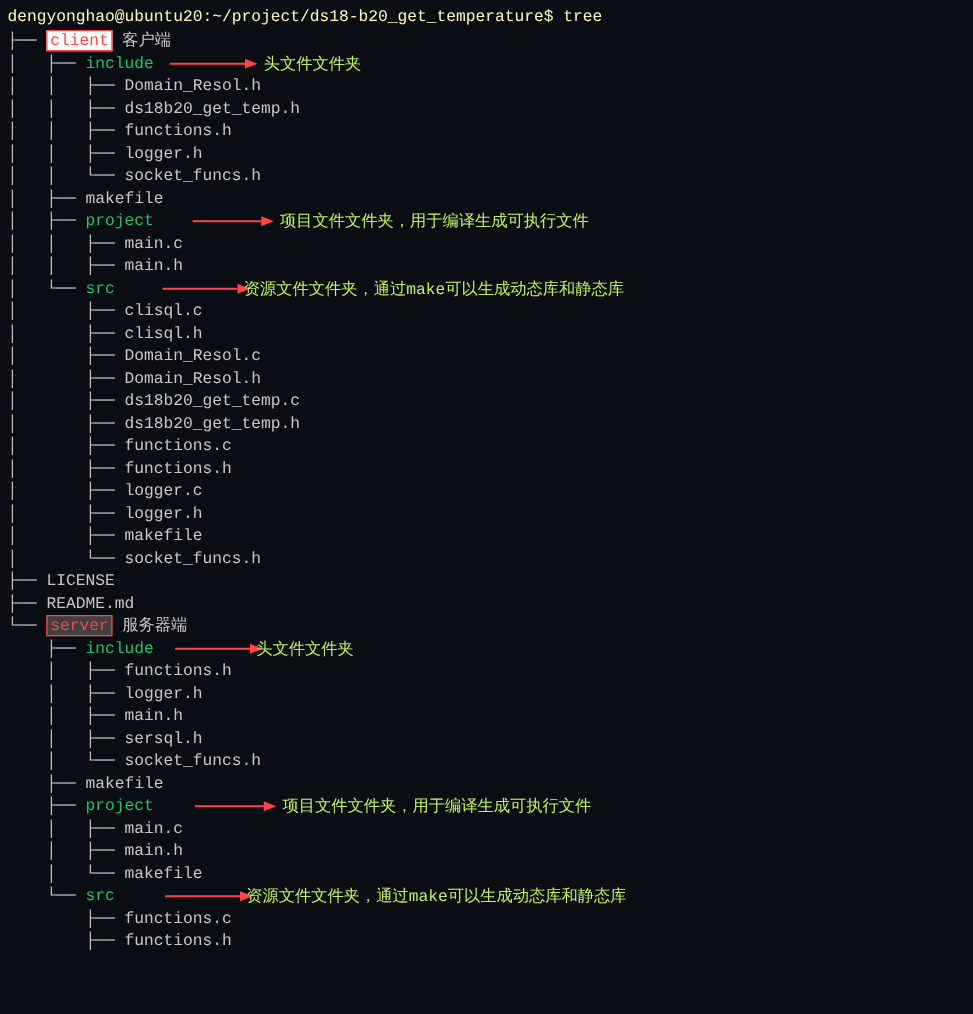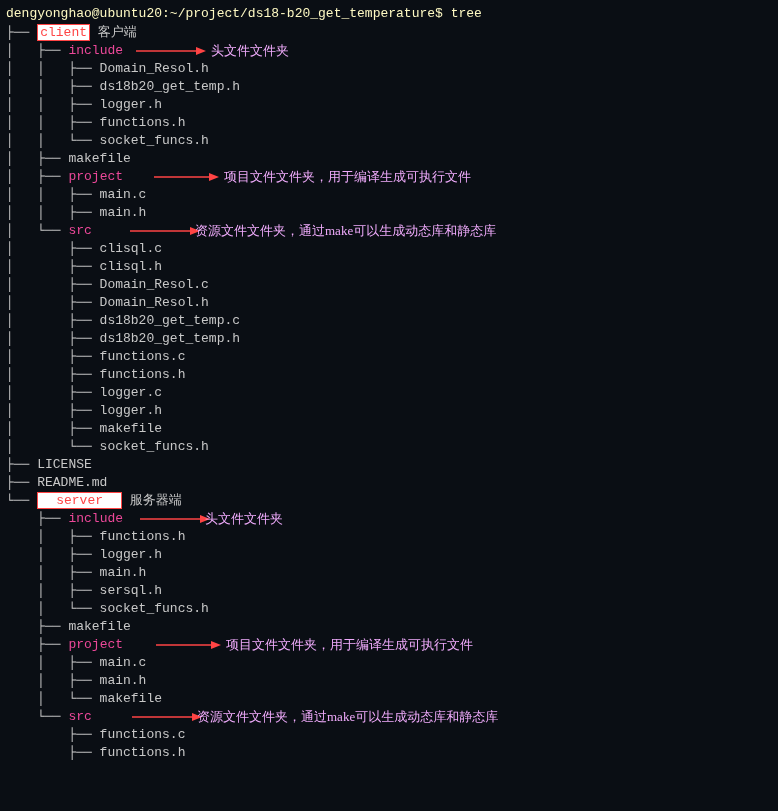--- a/index.html
+++ b/index.html
@@ -50,38 +50,38 @@
     .folder-client {
       color: #ff4444;
       background-color: #ffffff;
       border: 1px solid #ff4444;
       padding: 0 2px;
       font-size: 13px;
     }
 
     .folder-server {
       color: #ff4444;
-      background-color: #ffffff;
+      background-color: #404040;
       border: 1px solid #ff4444;
-      padding: 0 18px;
+      padding: 0 2px;
       font-size: 13px;
     }
 
     .folder-color {
-      color: #ec4899;
+      color: #22c55e;
       font-size: 13px;
       text-align: center;
     }
 
     .annotation {
       position: absolute;
-      color: #f0abfc;
+      color: #bef264;
       font-size: 13px;
       white-space: nowrap;
-      font-family: Liberation Serif, serif;
+      font-family: Liberation Mono, monospace;
     }
   </style>
 </head>
 <body>
 
 <div class="terminal">
   <div class="cmd-line">dengyonghao@ubuntu20:~/project/ds18-b20_get_temperature$ tree</div>
 
   <div class="tree-container" style="position:relative;">
 
@@ -94,22 +94,22 @@
       
       <svg style="position:absolute;left:130px;top:2px;overflow:visible;" width="250" height="16">
         <line x1="0" y1="8" x2="60" y2="8" stroke="#ff4444" stroke-width="1.5"></line>
         <polygon points="60,4 70,8 60,12" fill="#ff4444"></polygon>
       </svg>
       <span class="annotation" style="left:205px;top:1px;">头文件文件夹</span>
     </div>
 
     <div class="tree-line"><span class="tree-text">│   │   ├── Domain_Resol.h</span></div>
     <div class="tree-line"><span class="tree-text">│   │   ├── ds18b20_get_temp.h</span></div>
+    <div class="tree-line"><span class="tree-text">│   │   ├── functions.h</span></div>
     <div class="tree-line"><span class="tree-text">│   │   ├── logger.h</span></div>
-    <div class="tree-line"><span class="tree-text">│   │   ├── functions.h</span></div>
     <div class="tree-line"><span class="tree-text">│   │   └── socket_funcs.h</span></div>
     <div class="tree-line"><span class="tree-text">│   ├── makefile</span></div>
 
     <div class="tree-line" style="position:relative;">
       <span class="tree-text">│   ├── </span><span class="folder-color">project</span>
       <svg style="position:absolute;left:148px;top:2px;overflow:visible;" width="250" height="16">
         <line x1="0" y1="8" x2="55" y2="8" stroke="#ff4444" stroke-width="1.5"></line>
         <polygon points="55,4 65,8 55,12" fill="#ff4444"></polygon>
       </svg>
       <span class="annotation" style="left:218px;top:1px;">项目文件文件夹，用于编译生成可执行文件</span>

